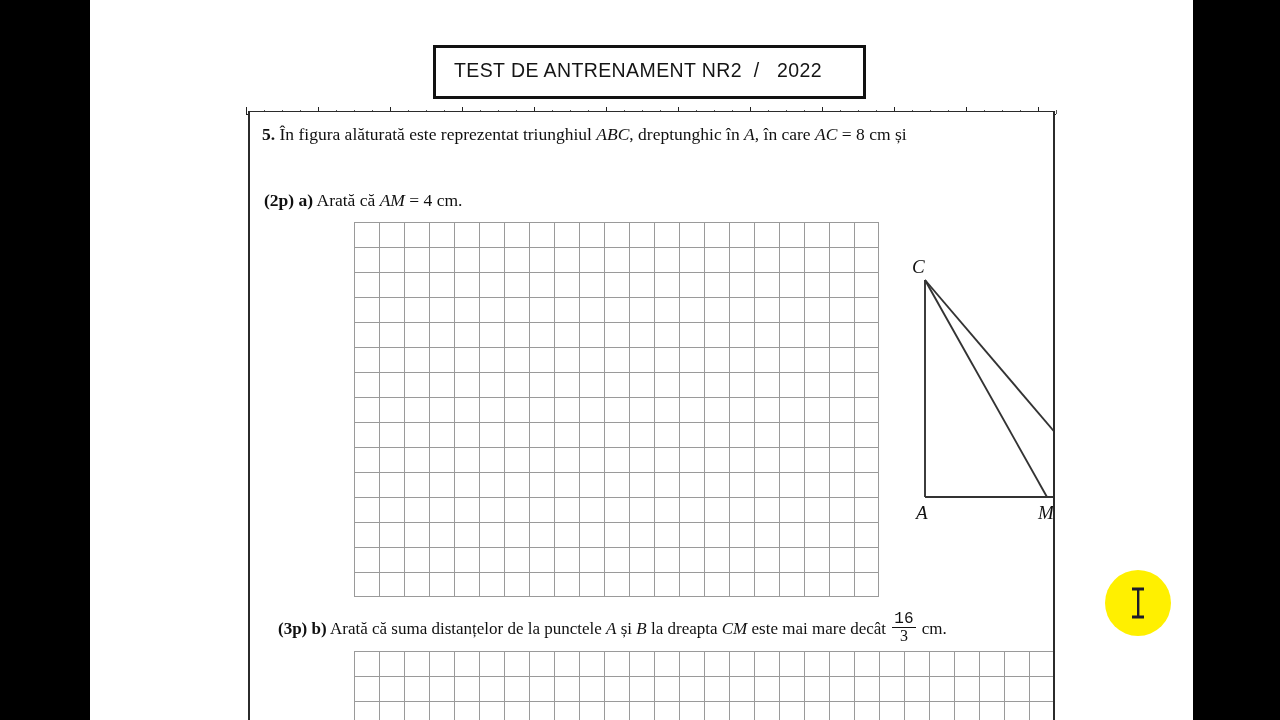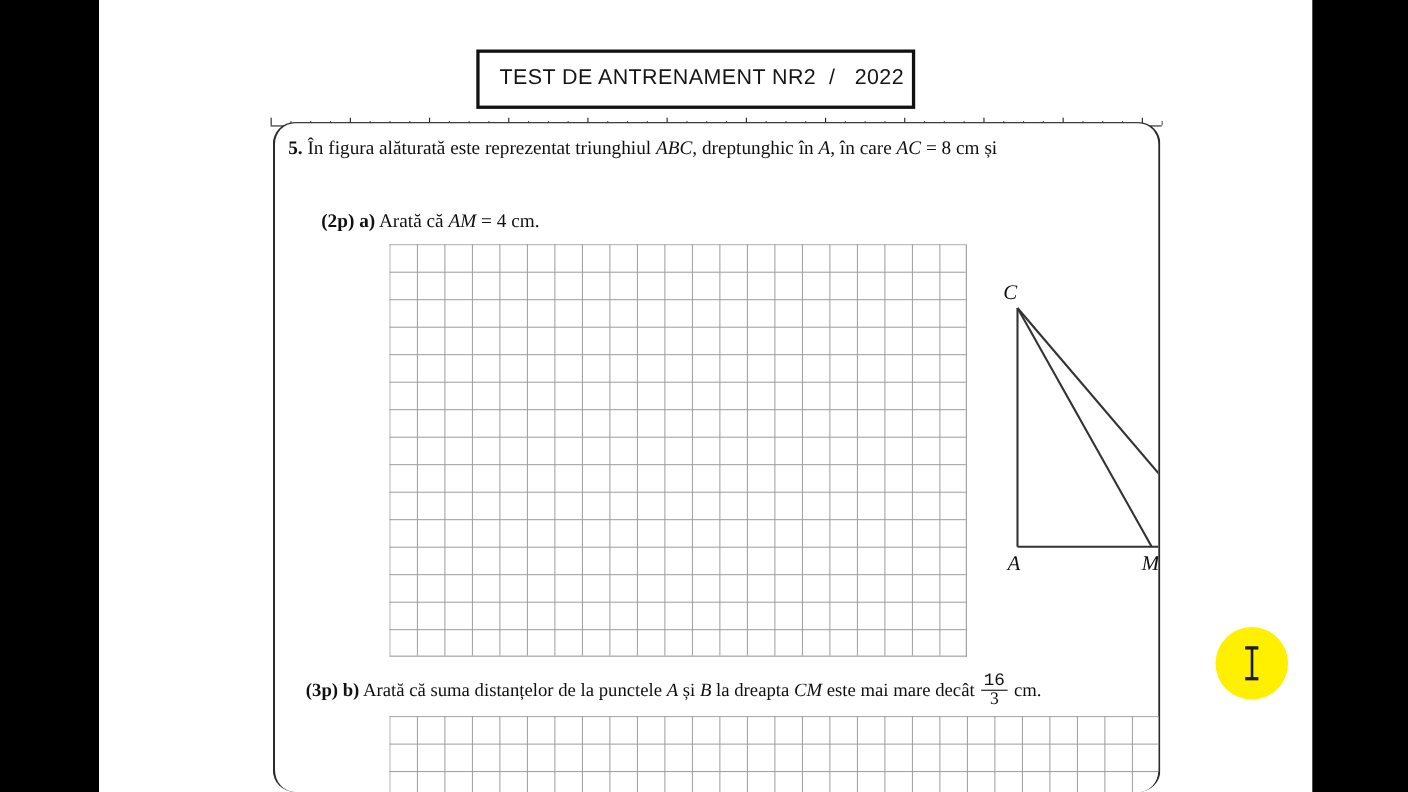--- a/index.html
+++ b/index.html
@@ -28,21 +28,21 @@
     width: 1103px;
     height: 720px;
     background: #ffffff;
   }
 
   
   #title-box {
     position: absolute;
     left: 343px;   
     top: 45px;
-    width: 399px;
+    width: 433px;
     height: 54px;
     border: 3px solid #111111;
     background: #ffffff;
     text-align: right;
   }
   #title-text {
     position: absolute;
     left: 18px;
     top: 11px;
     font-family: "Liberation Sans", sans-serif;
@@ -75,21 +75,20 @@
     position: absolute;
     left: 158px;   
     top: 111px;
     width: 807px;  
     height: 609px;
     border-left: 2.2px solid #2b2b2b;
     border-right: 2.2px solid #2b2b2b;
     border-top: 1.6px solid #2b2b2b;
     background: #ffffff;
     overflow: hidden;
-    border-radius: 20px;
   }
 
   .stmt {
     font-family: "Liberation Serif", serif;
     color: #101010;
     font-size: 17.5px;
     line-height: 1.0;
   }
   .it { font-style: italic; }
   .bd { font-weight: bold; }
@@ -106,21 +105,20 @@
     position: absolute;
     left: 12px;
     top: 47px;
     white-space: nowrap;
   }
   #stmt-a {
     position: absolute;
     left: 14px;
     top: 80px;
     white-space: nowrap;
-    margin-left: 28px;
   }
   #stmt-b {
     position: absolute;
     left: 28px;
     top: 499px;
     white-space: nowrap;
     font-size: 17px;
   }
 
   

